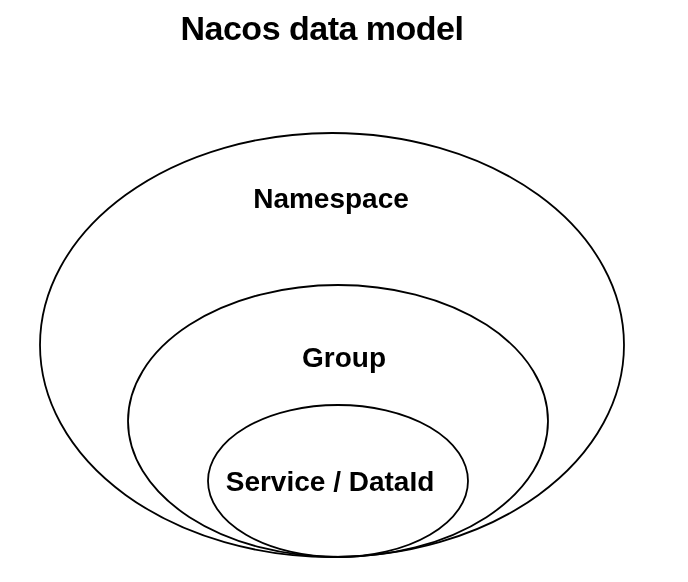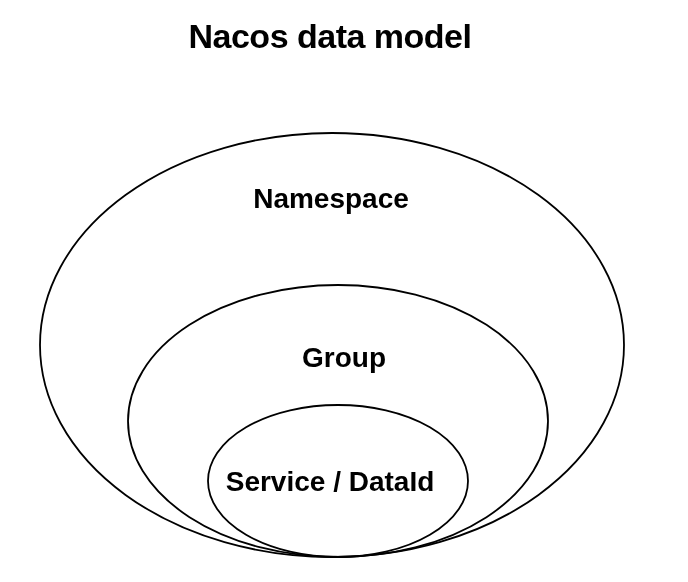--- a/index.html
+++ b/index.html
@@ -13,21 +13,21 @@
     height: 582px;
     background: #ffffff;
     overflow: hidden;
     font-family: "Liberation Sans", "DejaVu Sans", sans-serif;
   }
   .diagram-title {
     position: absolute;
     top: 10px;
     left: 0;
     width: 644px; 
-    margin: 8px;
+    margin: 0;
     text-align: center;
     font-size: 34px;
     font-weight: 700;
     color: #000000;
     letter-spacing: -0.5px;
     line-height: 1.1;
   }
   .diagram-svg {
     position: absolute;
     top: 0;

